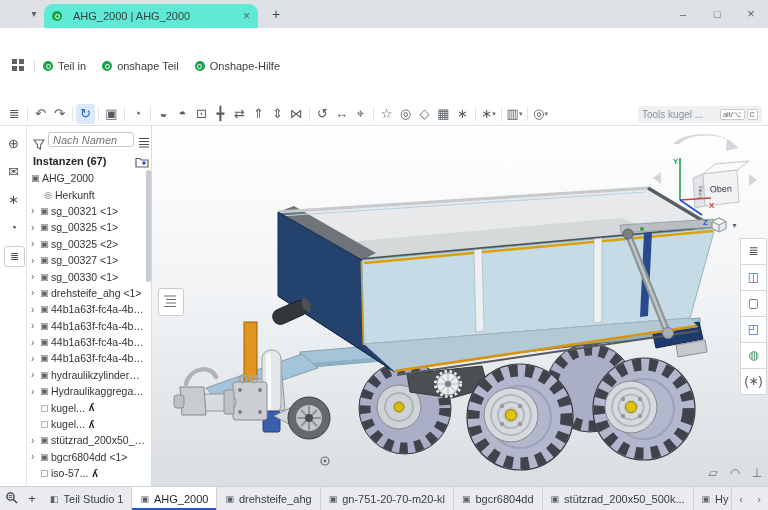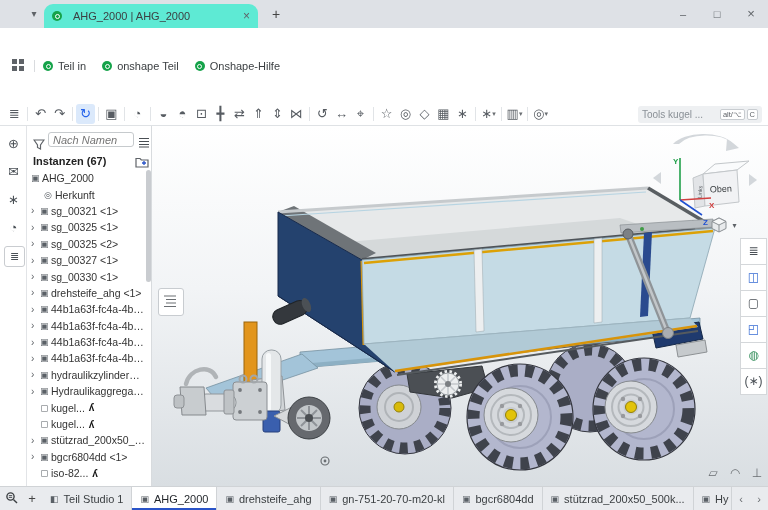--- a/index.html
+++ b/index.html
@@ -479,21 +479,21 @@
       <div class="trow">
         <span class="chev">›</span>
         <span class="ticon">▣</span>
         <span class="tlabel">bgcr6804dd &lt;1&gt;</span>
 
       </div>
 
       <div class="trow leaf">
 
         <span class="ticon">▢</span>
-        <span class="tlabel">iso-82...</span>
+        <span class="tlabel">iso-57...</span>
         <span class="mate">ʎ</span>
       </div>
 
       <div class="trow">
         <span class="chev">›</span>
         <span class="ticon">▣</span>
         <span class="tlabel">810_05-005...</span>
 
       </div>
 

